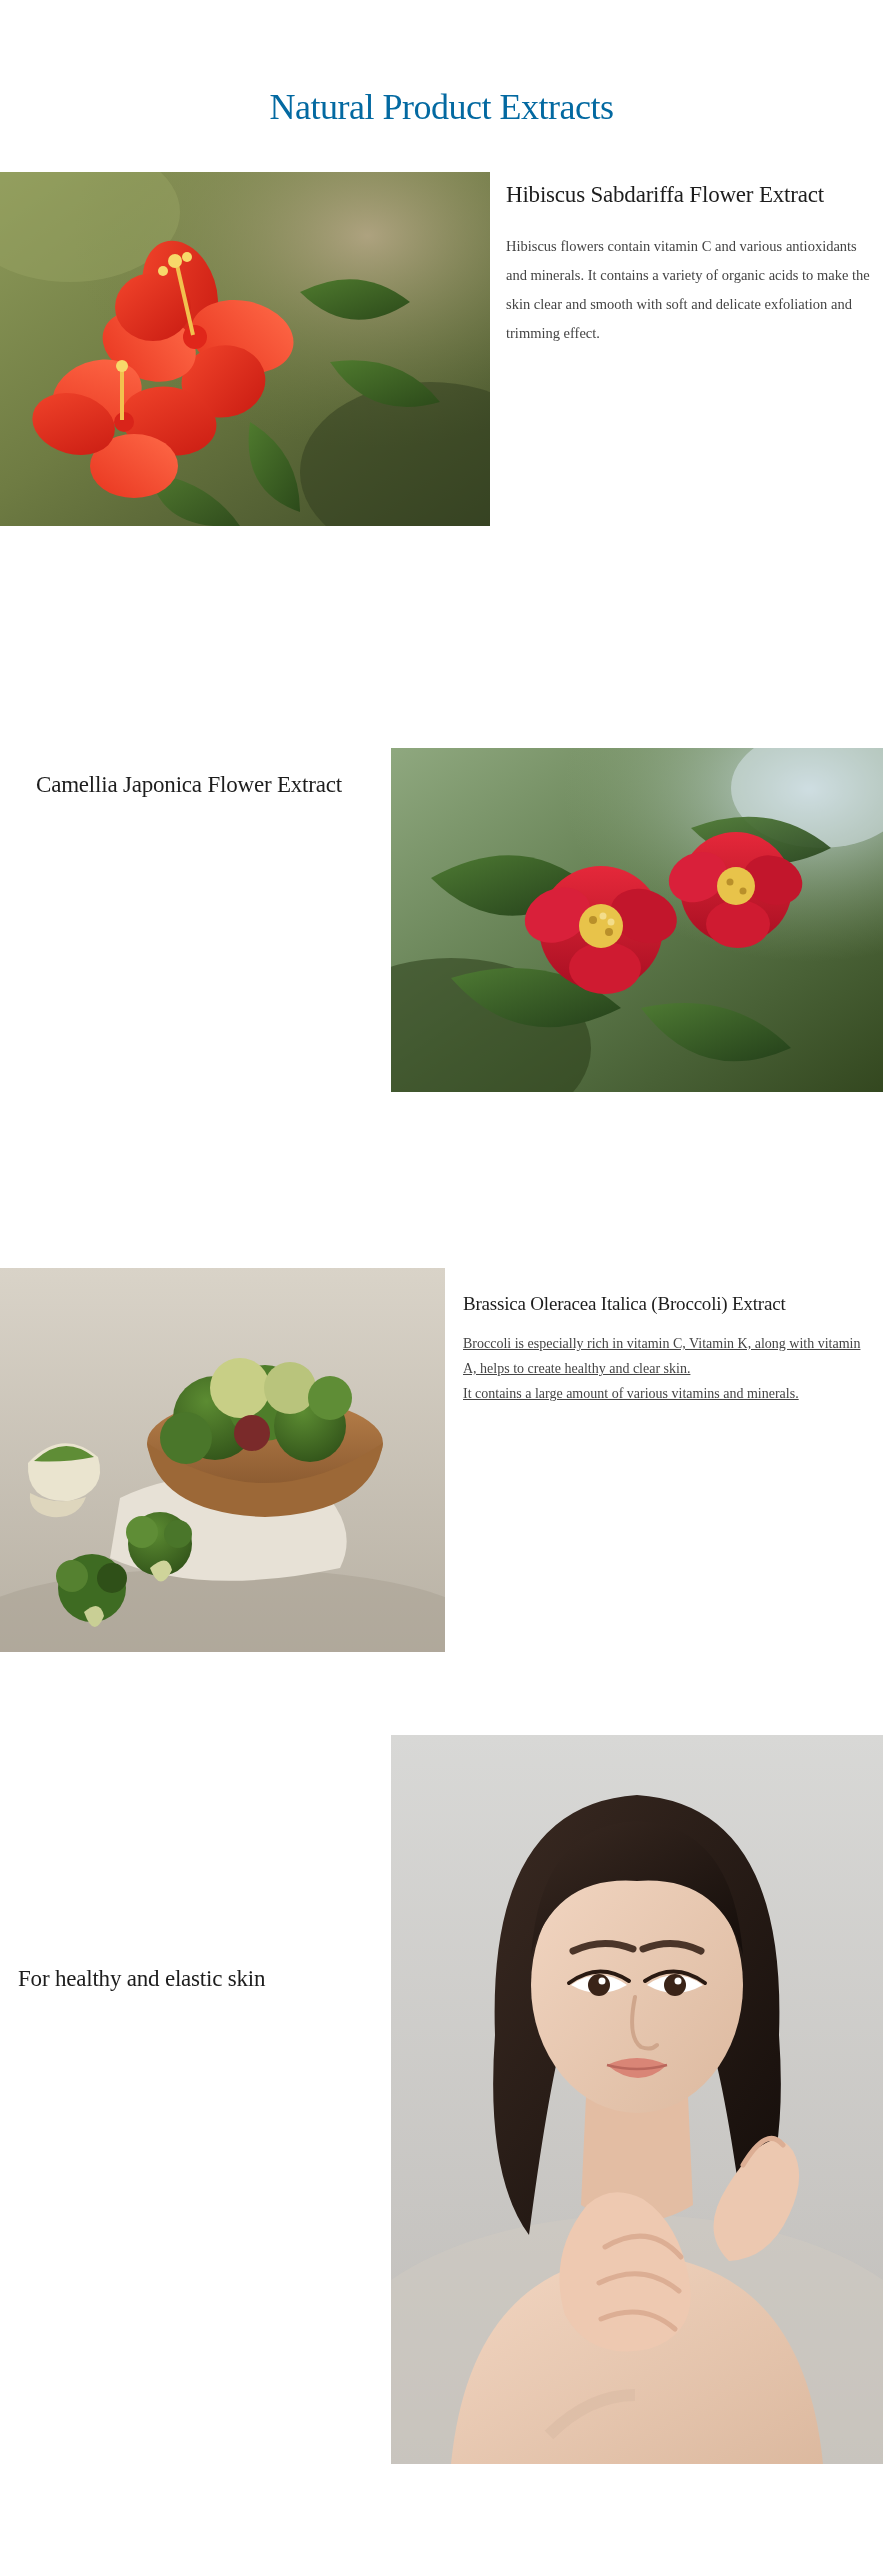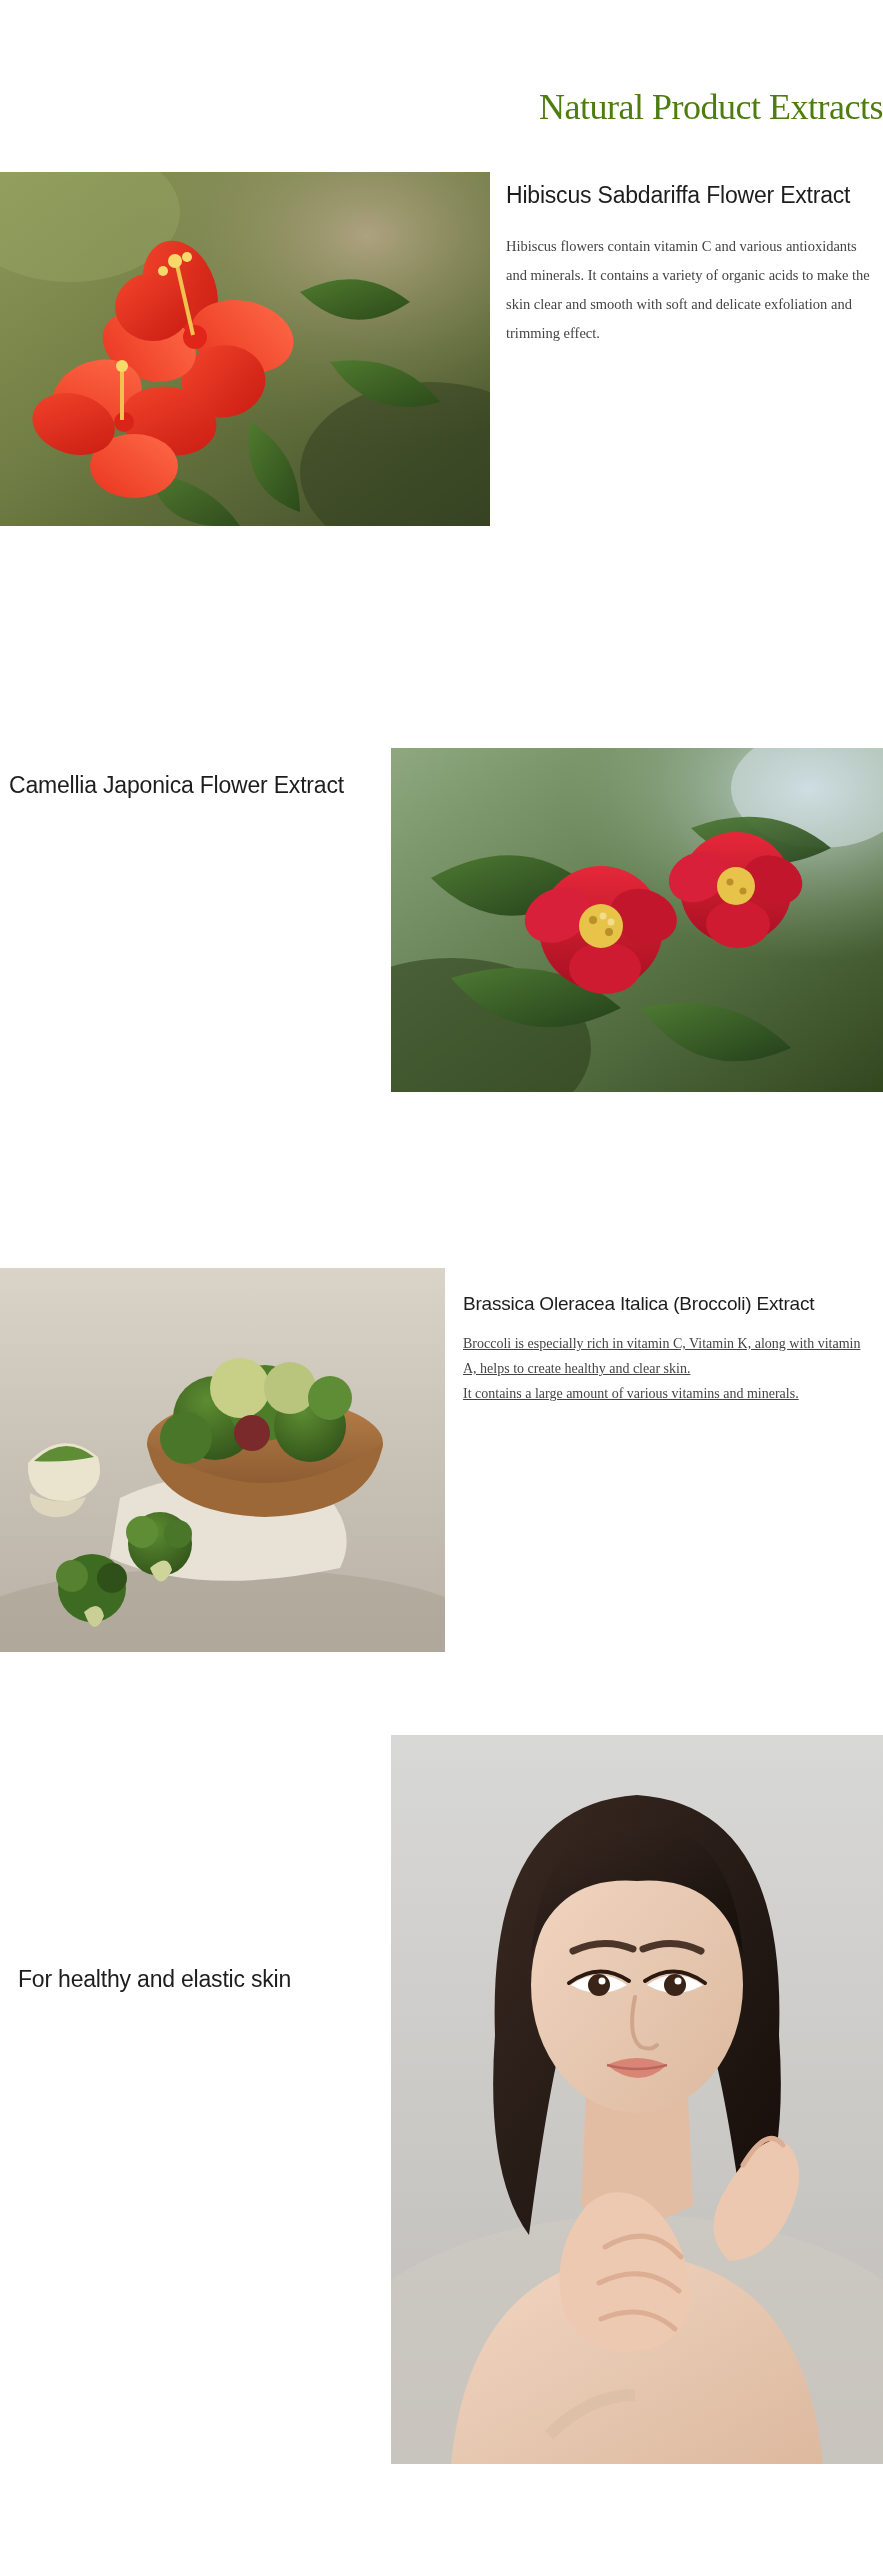--- a/index.html
+++ b/index.html
@@ -23,42 +23,42 @@
     position: relative;
     background: #fff;
   }
 
   
   .page-title {
     position: absolute;
     top: 62px;
     left: 0;
     width: 883px;
-    text-align: right;
+    text-align: center;
     font-family: "Liberation Serif", serif;
     font-size: 36px;
     font-weight: 400;
     letter-spacing: -0.5px;
-    color: #4d7c0f;
+    color: #0369a1;
   }
 
   
   .section { position: absolute; }
 
   .photo {
     position: absolute;
     overflow: hidden;
     background: #d8d8d8;
   }
   .photo svg { display: block; width: 100%; height: 100%; }
 
   .txt-block { position: absolute; }
 
   .sec-heading {
-    font-family: Liberation Sans, sans-serif;
+    font-family: Liberation Serif, serif;
     font-weight: 400;
     color: #1d1d1d;
     letter-spacing: -0.2px;
   }
   .sec-body {
     font-family: "Liberation Serif", serif;
     font-weight: 400;
     color: #444;
   }
 
@@ -74,21 +74,21 @@
     margin-top: 22px;
     font-size: 14.5px;
     line-height: 29px;
   }
 
   
   #sec-camellia .photo {
     left: 391px; top: 748px; width: 492px; height: 344px;
   }
   #sec-camellia .txt-block {
-    left: 9px; top: 770px; width: 352px;
+    left: 36px; top: 770px; width: 352px;
   }
   #sec-camellia .sec-heading { font-size: 23px; line-height: 30px; }
   #sec-camellia .sec-body {
     margin-top: 24px;
     font-size: 14.5px;
     line-height: 31px;
   }
 
   
   #sec-broccoli .photo {

